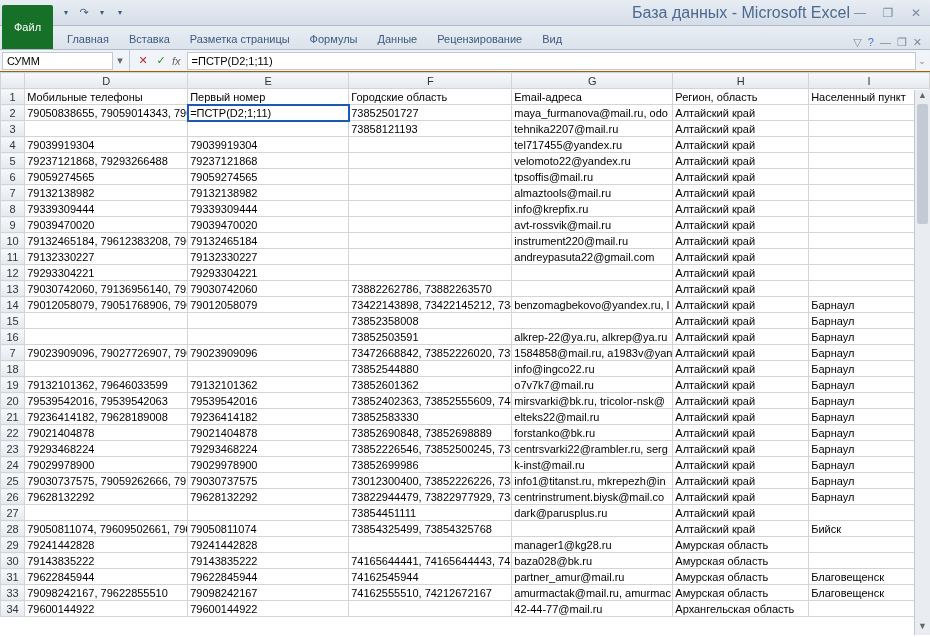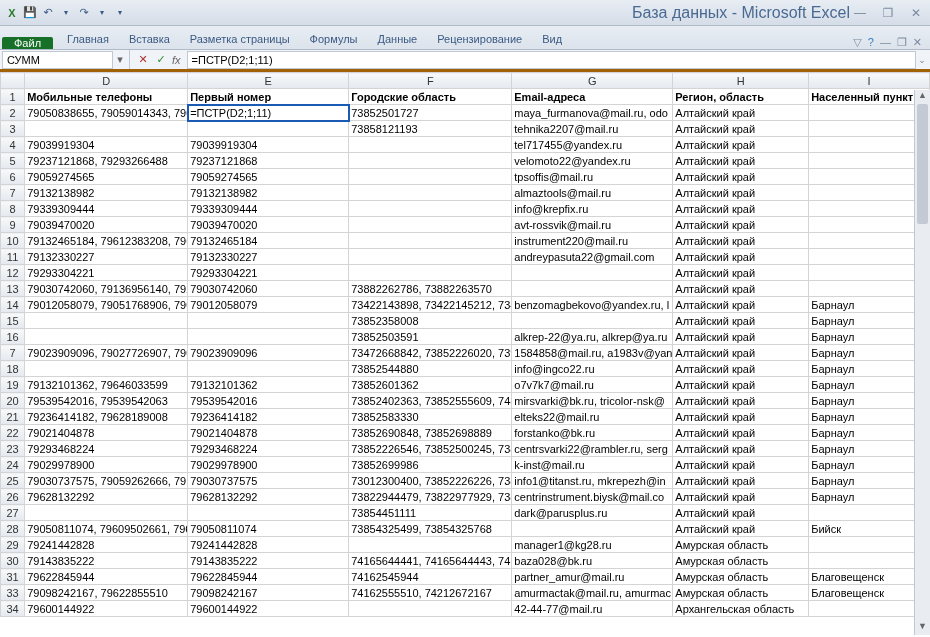--- a/index.html
+++ b/index.html
@@ -6,43 +6,43 @@
   body { font-family: "Segoe UI", Tahoma, sans-serif; font-size: 11px; background: #fff; width: 930px; height: 637px; overflow: hidden; position: relative; }
   
   .titlebar { height: 26px; background: linear-gradient(#e8edf3, #d5dde8); display: flex; align-items: center; padding: 0 4px; border-bottom: 1px solid #b0bac7; }
   .qat { display: flex; align-items: center; gap: 2px; }
   .qat-icon { width: 16px; height: 16px; display: flex; align-items: center; justify-content: center; font-size: 11px; color: #3b5a82; cursor: pointer; }
   .title { flex: 1; text-align: right; color: #4a6a92; font-size: 16px; }
   .win-controls { display: flex; gap: 8px; }
   .win-btn { width: 20px; height: 16px; display: flex; align-items: center; justify-content: center; color: #7a8aa0; cursor: pointer; font-size: 12px; }
   
   .ribbon-tabs { height: 24px; background: linear-gradient(#e8edf3, #dce3ec); display: flex; align-items: flex-end; padding-left: 2px; border-bottom: 1px solid #b0bac7; }
-  .file-tab { background: #167028; color: #fff; padding: 0 12px; font-size: 11px; margin-right: 4px; border-radius: 2px 2px 0 0; cursor: pointer; }
+  .file-tab { background: #167028; color: #fff; padding: 16px 12px; font-size: 11px; margin-right: 4px; border-radius: 2px 2px 0 0; cursor: pointer; }
   .ribbon-tab { padding: 4px 10px; color: #3b5a82; cursor: pointer; font-size: 11px; }
   .ribbon-spacer { flex: 1; }
   .ribbon-right { display: flex; gap: 6px; padding-right: 8px; color: #7a8aa0; }
   .ribbon-right span { cursor: pointer; }
   
-  .formula-bar { height: 22px; display: flex; align-items: center; border-bottom: 3px solid #a16207; background: #f0f3f8; }
+  .formula-bar { height: 22px; display: flex; align-items: center; border-bottom: 1px solid #a16207; background: #f0f3f8; }
   .name-box-wrap { width: 130px; display: flex; align-items: center; border-right: 1px solid #c0c8d4; height: 100%; padding: 0 2px; }
   .name-box { flex: 1; background: #fff; border: 1px solid #c0c8d4; height: 18px; padding: 0 4px; font-size: 11px; display: flex; align-items: center; }
   .name-arrow { width: 14px; text-align: center; color: #666; cursor: pointer; }
   .fx-btns { display: flex; align-items: center; gap: 4px; padding: 0 6px; }
   .fx-btn { cursor: pointer; color: #444; font-size: 11px; width: 14px; text-align: center; }
   .fx-label { font-style: italic; color: #666; cursor: pointer; }
   .formula-input { flex: 1; background: #fff; border: 1px solid #c0c8d4; height: 18px; padding: 0 4px; font-size: 11px; display: flex; align-items: center; margin-right: 14px; }
   .fb-expand { width: 12px; text-align: center; color: #888; cursor: pointer; font-size: 9px; position: absolute; right: 2px; }
   
   .sheet-area { position: relative; height: 563px; overflow: hidden; background: #fff; }
   table.grid { border-collapse: collapse; table-layout: fixed; width: 100%; }
   .grid th, .grid td { border: 1px solid #d4d4d4; height: 16px; font-size: 11px; padding: 0 2px; white-space: nowrap; overflow: hidden; text-align: left; vertical-align: middle; }
   .grid th { background: linear-gradient(#f7f9fb, #e5e9ef); text-align: center; font-weight: normal; color: #333; position: sticky; }
   .grid th.rowhdr { width: 24px; text-align: center; background: linear-gradient(#f7f9fb, #e5e9ef); }
   .grid th.corner { width: 24px; }
-  .grid tr.header-row td { font-weight: bold; }
+  .grid tr.header-row td { font-weight: normal; }
   .grid td.editing { background: #fff; outline: 2px solid #1a5ab5; outline-offset: -1px; }
   .col-D { width: 162px; }
   .col-E { width: 160px; }
   .col-F { width: 162px; }
   .col-G { width: 160px; }
   .col-H { width: 135px; }
   .col-I { width: 120px; }
   .scroll-v { position: absolute; right: 0; top: 18px; bottom: 0; width: 16px; background: #e9edf2; border-left: 1px solid #c0c8d4; }
   .scroll-thumb { position: absolute; left: 2px; right: 2px; top: 14px; height: 120px; background: #c3cad4; border-radius: 2px; }
   .scroll-arrow { position: absolute; left: 0; right: 0; height: 14px; text-align: center; font-size: 9px; color: #666; cursor: pointer; }

